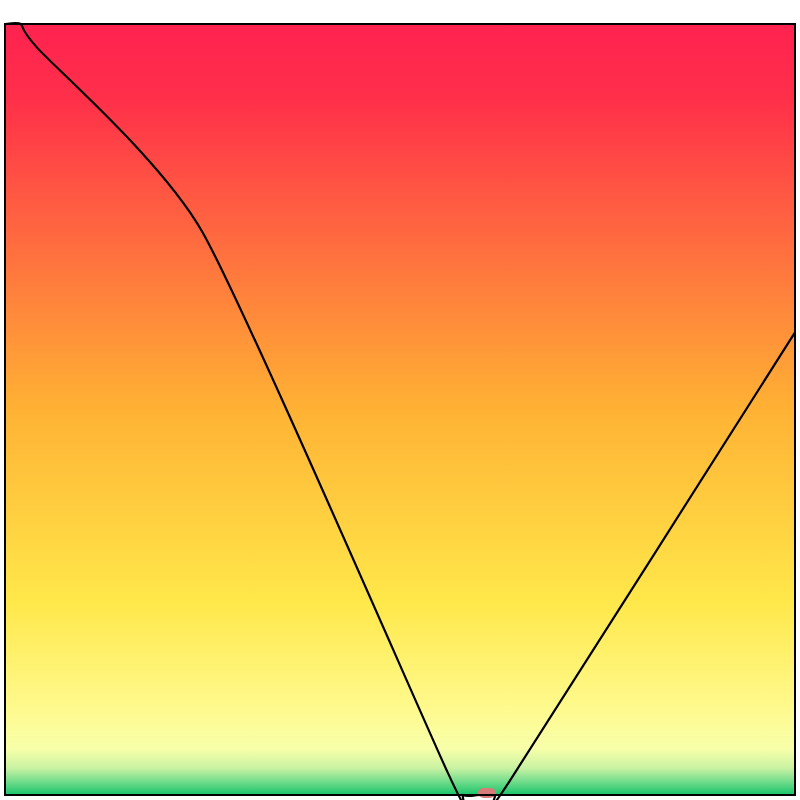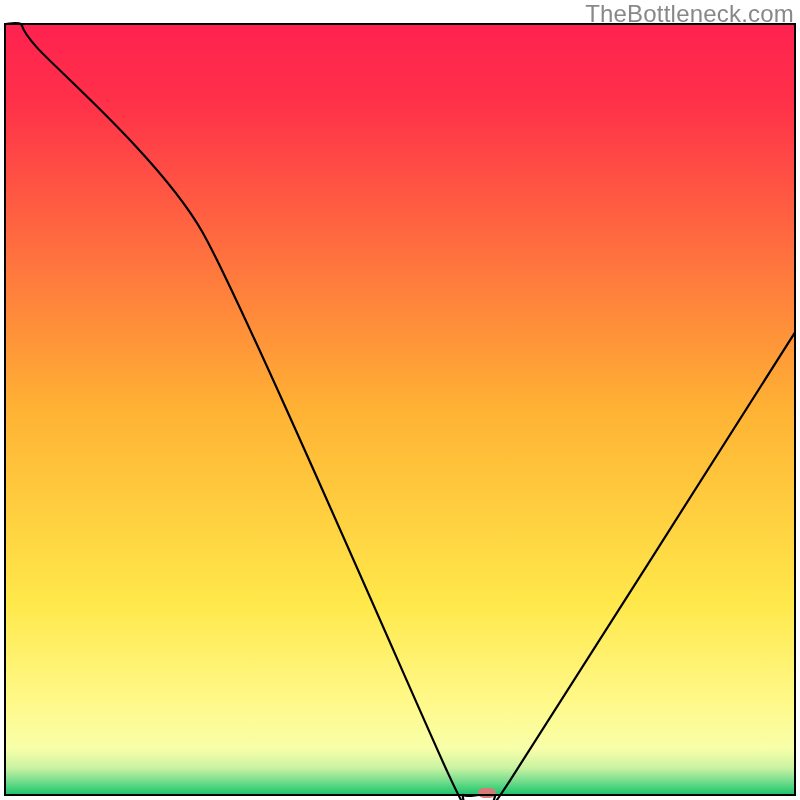--- a/index.html
+++ b/index.html
@@ -48,14 +48,13 @@
           <stop offset="96.5%" stop-color="#c9f2a2"></stop>
           <stop offset="98%" stop-color="#7fe090"></stop>
           <stop offset="100%" stop-color="#18c46a"></stop>
         </linearGradient>
     </defs>
     <rect id="bg-rect" x="5" y="24" width="790" height="771" fill="url(#bg-grad)"></rect>
     <path id="series-line" fill="none" d="M 5 24 C 6.58 24, 17.64 21.687, 20.8 24 C 23.96 26.313, 18.430000000000003 26.313, 36.6 47.129999999999995 C 54.769999999999996 67.94699999999999, 161.42000000000002 159.69599999999997, 202.5 232.16999999999996 C 243.57999999999998 304.64399999999995, 421.33000000000004 715.587, 447.40000000000003 771.87 C 473.47 828.153, 460.03999999999996 792.687, 463.2 795 C 466.36 797.313, 475.84 795, 479 795 C 482.16 795, 491.64 796.542, 494.8 795 C 497.96000000000004 793.458, 480.58000000000004 825.84, 510.6 779.58 C 540.62 733.32, 766.56 377.11800000000005, 795 332.40000000000003" stroke="#000000" stroke-width="2.2" stroke-linejoin="miter" stroke-linecap="butt"></path>
     <rect id="marker" x="477.9" y="788" width="18" height="10" rx="6" fill="#d77a7a"></rect>
     <rect x="5" y="24" width="790" height="771" fill="none" stroke="#000" stroke-width="2"></rect>
   </svg>
-  <div class="watermark">TheBottleneck.com</div>
 </div>
 
 </body></html>

